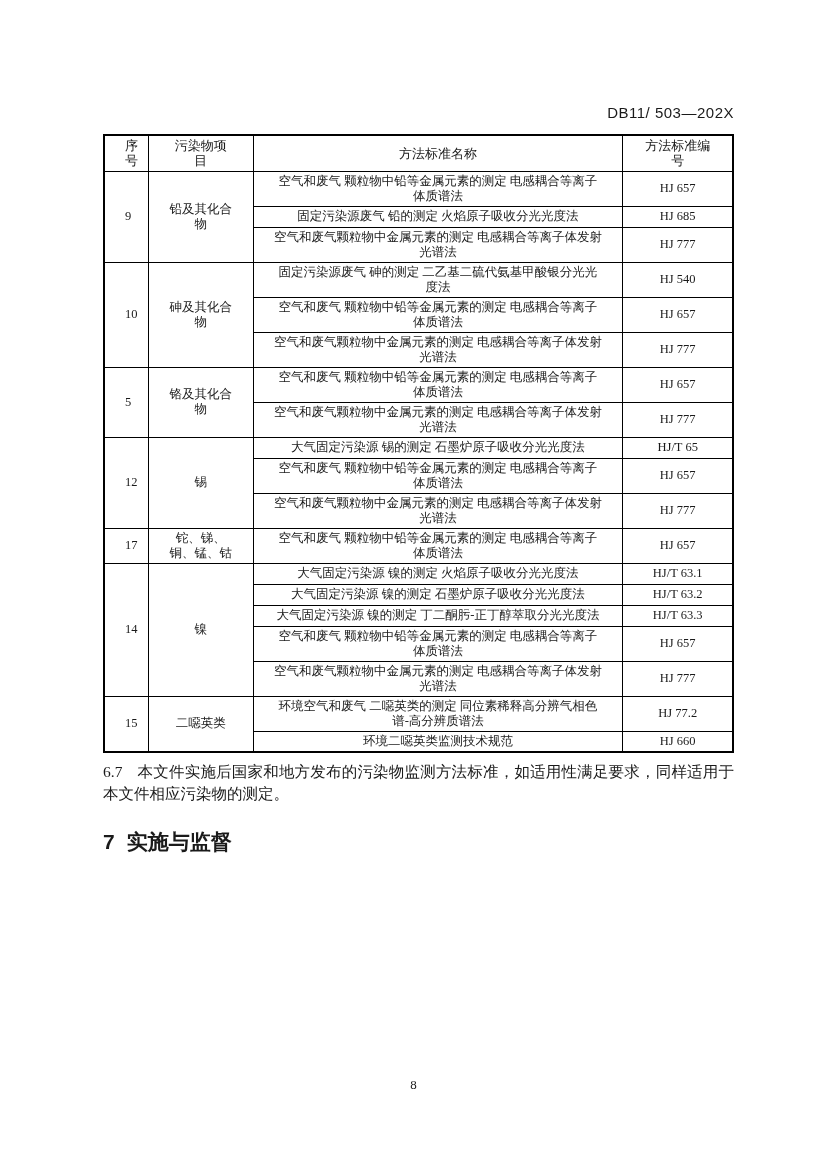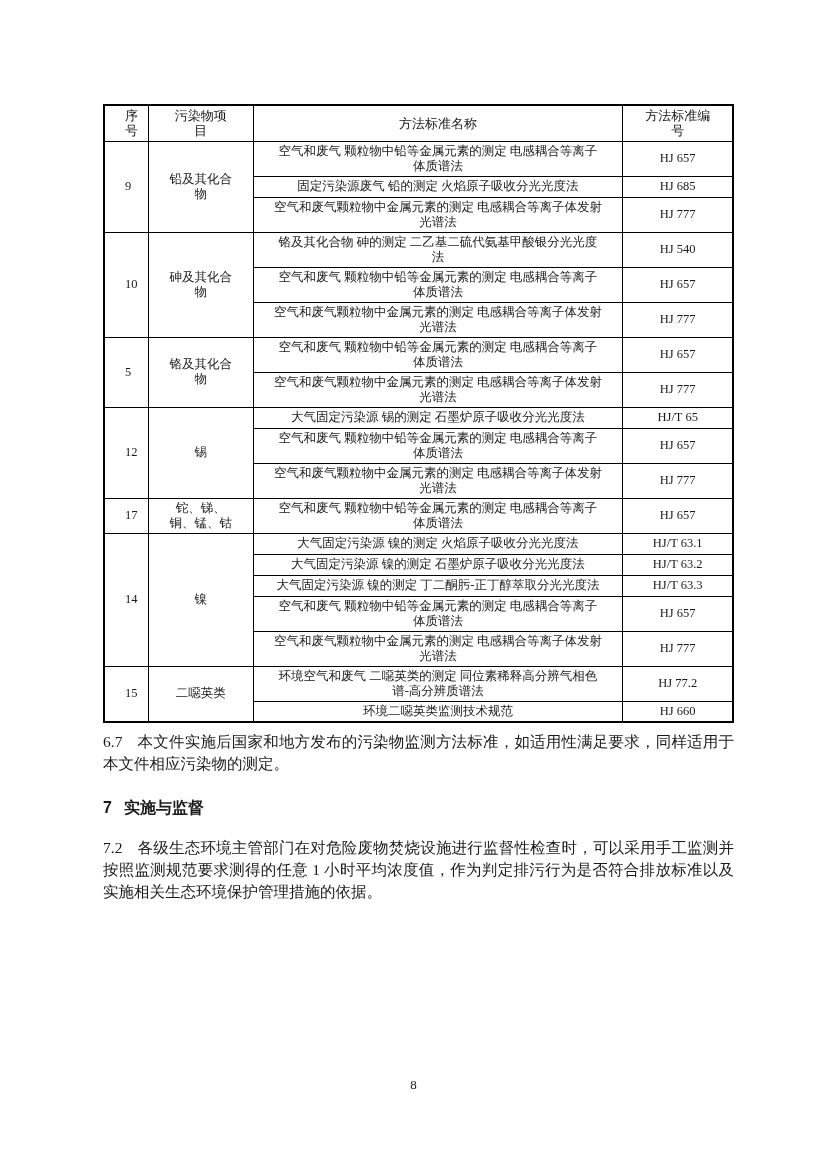--- a/index.html
+++ b/index.html
@@ -50,39 +50,40 @@
   .para {
     font-size:15.5px;
     line-height:22px;
     text-align:justify;
     margin-top:18px;
   }
   .para:first-child { margin-top:8px; }
   .sec-num { display:inline-block; margin-right:15px; }
   .sec-heading {
     margin-top:23px;
-    font-size:16px;
+    font-size:21px;
     font-weight:bold;
     font-family:"Liberation Sans","DejaVu Sans",sans-serif;
   }
   .sec-heading .sec-num { margin-right:12px; }
   .page-number {
     position:absolute;
     left:0; right:0;
     top:1077px;
     text-align:center;
     font-size:13px;
   }
 </style>
 </head>
 <body>
 
 <div class="page">
   <div class="content">
 
+    <div class="doc-number">DB11/ 503—202X</div>
 
     <table class="methods">
       <colgroup>
         <col class="c1">
           <col class="c2">
           <col class="c3">
           <col class="c4">
       </colgroup>
       <thead>
         <tr>
@@ -103,21 +104,21 @@
             <td>固定污染源废气 铅的测定 火焰原子吸收分光光度法</td>
             <td>HJ 685</td>
           </tr>
           <tr>
             <td>空气和废气颗粒物中金属元素的测定 电感耦合等离子体发射光谱法</td>
             <td>HJ 777</td>
           </tr>
           <tr>
             <td rowspan="3">10</td>
             <td rowspan="3">砷及其化合物</td>
-            <td>铬及其化合物 砷的测定 二乙基二硫代氨基甲酸银分光光度法</td>
+            <td>固定污染源废气 砷的测定 二乙基二硫代氨基甲酸银分光光度法</td>
             <td>HJ 540</td>
           </tr>
           <tr>
             <td>空气和废气 颗粒物中铅等金属元素的测定 电感耦合等离子体质谱法</td>
             <td>HJ 657</td>
           </tr>
           <tr>
             <td>空气和废气颗粒物中金属元素的测定 电感耦合等离子体发射光谱法</td>
             <td>HJ 777</td>
           </tr>
@@ -186,20 +187,19 @@
         </tbody>
     </table>
 
     <div class="paragraphs">
 
       <p class="para"><span class="sec-num">6.7</span><span>本文件实施后国家和地方发布的污染物监测方法标准，如适用性满足要求，同样适用于本文件相应污染物的测定。</span></p>
 
       <h2 class="sec-heading"><span class="sec-num">7</span><span>实施与监督</span></h2>
 
 
-      <p class="para"><span class="sec-num">7.2</span><span>各级生态环境主管部门在对危险废物焚烧设施进行监督性检查时，可以采用手工监测并按照监测规范要求测得的任意 1 小时平均浓度值，作为判定排污行为是否符合排放标准以及实施相关生态环境保护管理措施的依据。</span></p>
 
 
     </div>
   </div>
 
   <div class="page-number">8</div>
 </div>
 
 </body></html>

